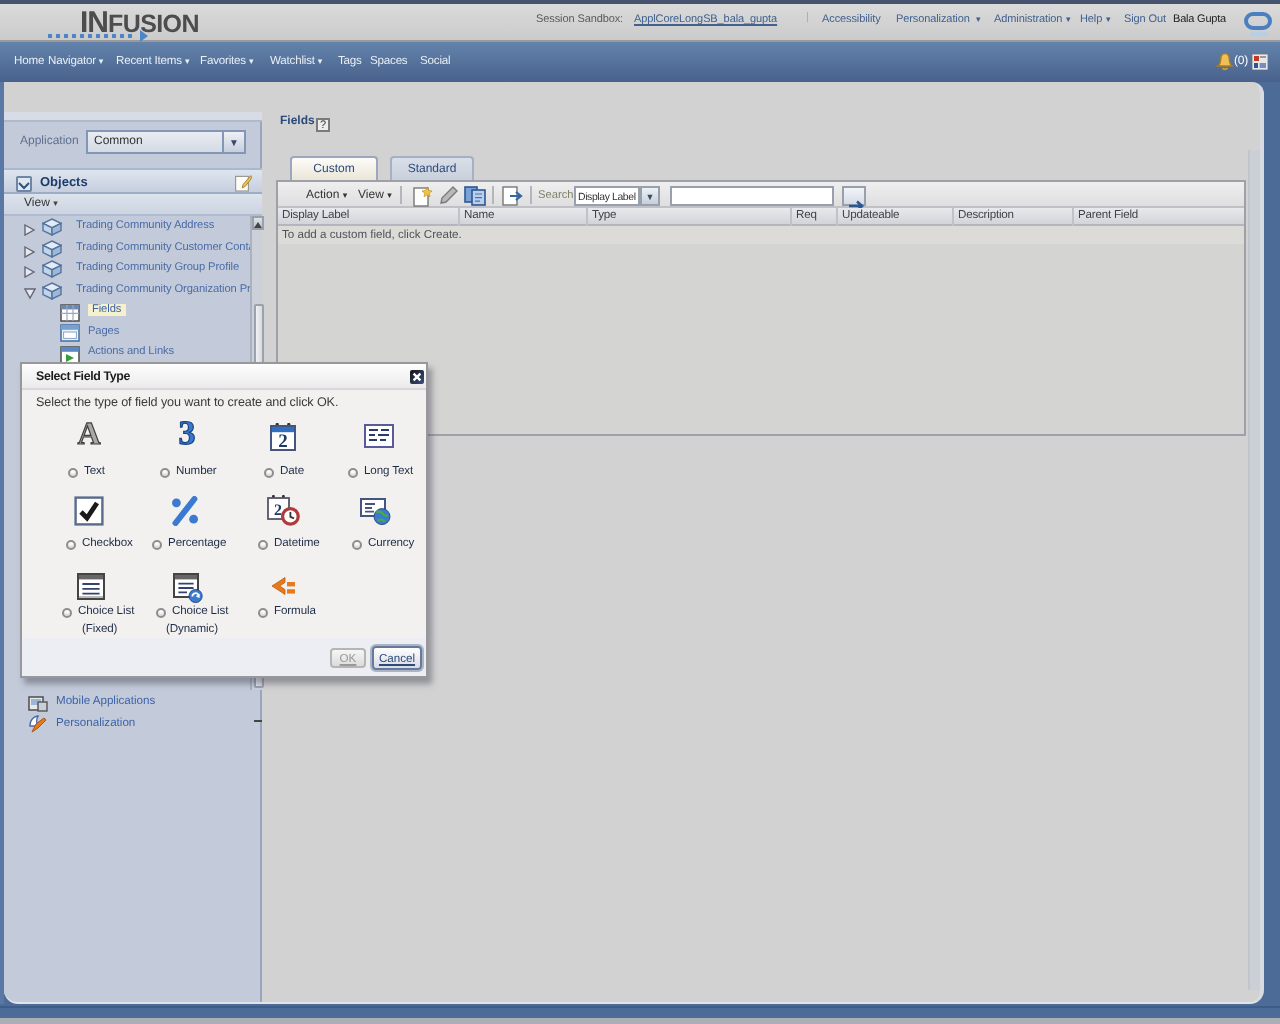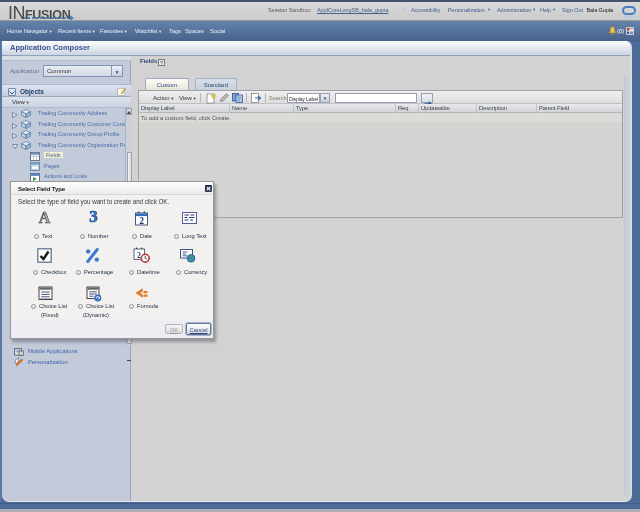--- a/index.html
+++ b/index.html
@@ -10,21 +10,21 @@
 .lnk{color:#41618f;}
 .radio{width:5px;height:5px;border:0.8px solid #8e8e8e;border-radius:50%;background:#fcfcfc;box-shadow:inset 0 -1px 1px #d8d8d8;}
 </style>
 </head>
 <body>
 
 <div class="abs" style="left:0;top:0;width:640px;height:2px;background:#45536e;"></div>
 <div class="abs" style="left:0;top:2px;width:640px;height:19px;background:linear-gradient(#dadada,#cbcbcb);border-bottom:1px solid #9a9a9a;">
 
   <div class="abs" style="left:8px;top:1px;white-space:nowrap;color:#4d4d4d;">
-    <span style="font-size:18px;font-weight:normal;letter-spacing:-0.5px;">IN</span><span style="font-size:12.5px;font-weight:bold;letter-spacing:-0.3px;">FUSION</span>
+    <span style="font-size:15px;font-weight:bold;letter-spacing:-0.5px;margin-left:32px;">IN</span><span style="font-size:12.5px;font-weight:bold;letter-spacing:-0.3px;">FUSION</span>
   </div>
   <div class="abs" style="left:24px;top:15px;width:44px;height:2px;background:repeating-linear-gradient(90deg,#4a86c8 0,#4a86c8 2px,transparent 2px,transparent 4px);"></div>
   <div class="abs" style="left:70px;top:13px;width:0;height:0;border-left:4.5px solid #4a86c8;border-top:3px solid transparent;border-bottom:3px solid transparent;"></div>
 
   <div style="font-size:5.5px;letter-spacing:-0.05px;white-space:nowrap;">
     <div class="abs" style="left:268px;top:5px;color:#5a5a5a;">Session Sandbox:</div>
     <div class="abs" style="left:317px;top:5px;color:#41618f;text-decoration:underline;">ApplCoreLongSB_bala_gupta</div>
     <div class="abs" style="left:403px;top:4px;color:#aab;">|</div>
     <div class="abs lnk" style="left:411px;top:5px;">Accessibility</div>
     <div class="abs lnk" style="left:448px;top:5px;">Personalization</div>
@@ -60,23 +60,20 @@
     <rect x="1" y="1" width="2.5" height="2.5" fill="#c0392b"></rect>
     <rect x="4" y="1" width="3" height="1" fill="#999"></rect>
     <rect x="1" y="4.5" width="2" height="2.5" fill="#2c5794"></rect>
     <rect x="3.8" y="4.5" width="3.2" height="2.5" fill="#7a8bbd"></rect>
   </svg>
 </div>
 
 <div class="abs" style="left:0;top:41px;width:2px;height:461px;background:#5b77a3;"></div>
 <div class="abs" id="win" style="left:2px;top:41px;width:630px;height:461px;background:#d2d2d2;border-radius:0 6px 7px 7px;overflow:hidden;border-right:2px solid #d8dce2;border-bottom:1px solid #e0e3e8;">
 
-  <div class="abs" style="left:0;top:0;width:630px;height:15px;background:linear-gradient(#fcfdfe,#ccd5e3);border-bottom:1px solid #8fa3c0;">
-    <div class="abs" style="left:8px;top:2px;font-size:7.5px;font-weight:bold;color:#3a5590;">Application Composer</div>
-  </div>
 
   <div class="abs" style="left:0;top:15px;width:129px;height:445px;background:#c3cbda;border-right:1px solid #98a6bf;border-radius:0 0 0 7px;">
 
     <div class="abs" style="left:0;top:0;width:129px;height:5px;background:#d7dce6;border-bottom:1px solid #aeb9cb;"></div>
 
     <div class="abs" style="left:8px;top:12px;font-size:6px;color:#5f7090;">Application</div>
     <div class="abs" style="left:41px;top:9px;width:69px;height:12px;background:linear-gradient(#e9ecf1,#d4dae4);border:1px solid #8396b5;font-size:6px;color:#333;padding:2px 0 0 3px;">Common</div>
     <div class="abs" style="left:109px;top:9px;width:12px;height:12px;background:linear-gradient(#eef1f6,#c6cfdd);border:1px solid #8396b5;text-align:center;font-size:5px;color:#3a4a68;padding-top:3px;">▼</div>
 
     <div class="abs" style="left:0;top:28px;width:129px;height:13px;background:linear-gradient(#dfe5ef,#c6cfdf);border-top:1px solid #aab8ce;border-bottom:1px solid #9cadc6;">

